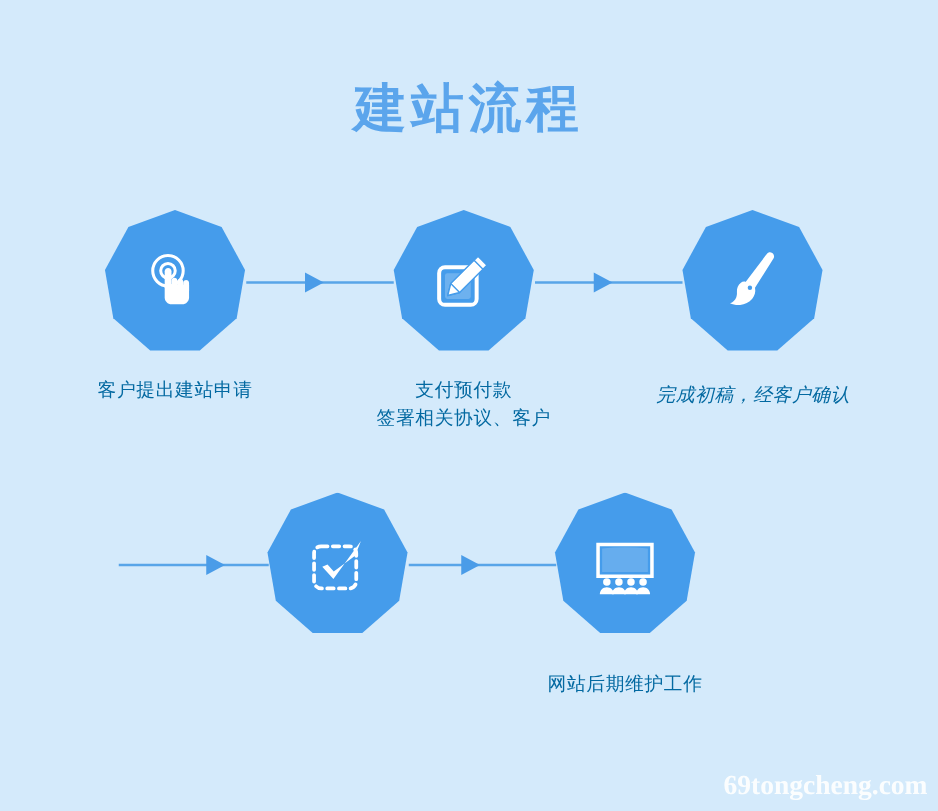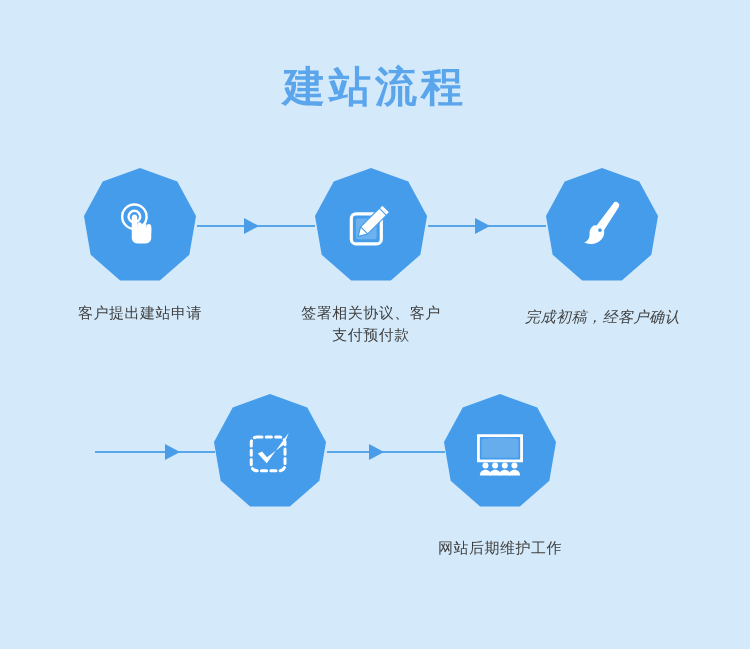--- a/index.html
+++ b/index.html
@@ -77,21 +77,21 @@
   #node-2 { left: 313px; top: 168px; }
   #node-3 { left: 544px; top: 168px; }
   #node-4 { left: 212px; top: 394px; }
   #node-5 { left: 442px; top: 394px; }
 
   
   .caption {
     position: absolute;
     text-align: center;
     font-size: 15px;
-    color: #404040;
+    color: #0369a1;
     line-height: 22px;
     letter-spacing: 0.5px;
     user-select: none;
   }
   #cap-1 { left: 40px;  top: 302px; width: 200px; }
   #cap-2 { left: 276px; top: 302px; width: 190px; }
   #cap-3 { left: 500px; top: 306px; width: 205px; font-style: italic; }
   #cap-4 { left: 170px; top: 537px; width: 200px; }
   #cap-5 { left: 410px; top: 537px; width: 180px; }
 
@@ -228,26 +228,27 @@
         <circle cx="47.4" cy="46.5" r="3.2"></circle>
         <path d="M41.4 57c0-3.6 2.7-6 6-6s6 2.4 6 6z"></path>
       </g>
     </svg>
   </div>
 
   <div class="caption" id="cap-1">
     <span>客户提出建站申请</span>
   </div>
   <div class="caption" id="cap-2">
+    <div>支付预付款</div>
     <div>签署相关协议、客户</div>
-    <div>支付预付款</div>
   </div>
   <div class="caption" id="cap-3">
     <div>完成初稿，经客户确认</div>
   </div>
   <div class="caption" id="cap-4">
   </div>
   <div class="caption" id="cap-5">
     <span>网站后期维护工作</span>
   </div>
 
+  <div class="watermark">69tongcheng.com</div>
 
 </div>
 
 </body></html>

